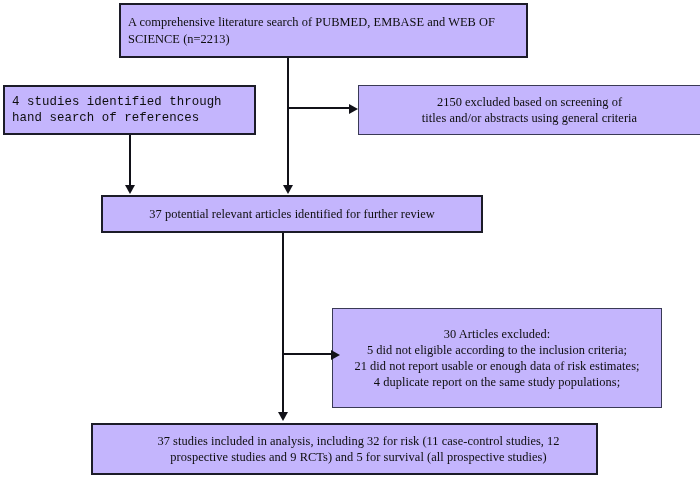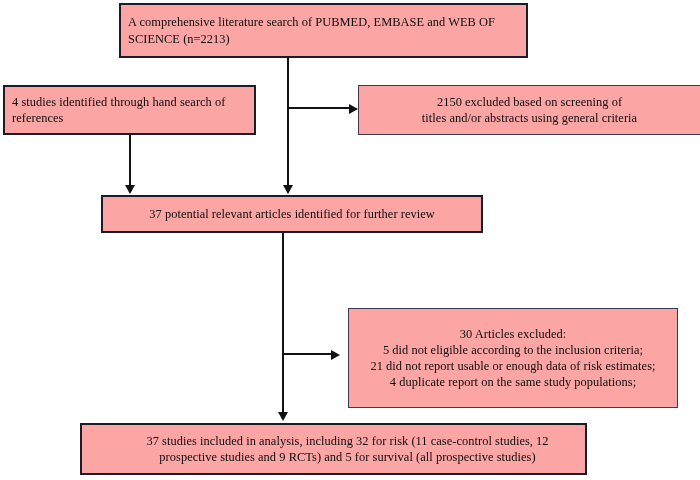--- a/index.html
+++ b/index.html
@@ -11,21 +11,21 @@
     position: relative;
     width: 700px;
     height: 480px;
     background: #ffffff;
     overflow: hidden;
     font-family: "Liberation Serif", "DejaVu Serif", serif;
   }
   .flow-box {
     position: absolute;
     box-sizing: border-box;
-    background: #fca5a5;
+    background: #c4b5fd;
     border: 2px solid #1c1c28;
     display: flex;
     align-items: center;
     color: #0d0d0d;
     line-height: 1.30;
   }
   .flow-box .txt {
     display: block;
     width: 100%;
     padding: 0 7px;
@@ -63,41 +63,41 @@
 </style>
 </head>
 <body>
 
 <div id="canvas">
 
   <div class="flow-box align-left" style="left:119px; top:3px; width:409px; height:55px;">
     <span class="txt">A comprehensive literature search of PUBMED, EMBASE and WEB OF SCIENCE (n=2213)</span>
   </div>
 
-  <div class="flow-box align-left" style="left:3px; top:85px; width:253px; height:50px;">
+  <div class="flow-box align-left" style="left:3px; top:85px; width:253px; height:50px;font-family:Liberation Mono, monospace;">
     <span class="txt">4 studies identified through hand search of references</span>
   </div>
 
   <div class="flow-box align-center thin-navy" style="left:358px; top:85px; width:343px; height:50px;">
     <span class="txt">2150 excluded based on screening of
 titles and/or abstracts using general criteria</span>
   </div>
 
   <div class="flow-box align-center" style="left:101px; top:195px; width:382px; height:38px;">
     <span class="txt">37 potential relevant articles identified for further review</span>
   </div>
 
-  <div class="flow-box align-center thin-navy" style="left:348px; top:308px; width:330px; height:100px;">
+  <div class="flow-box align-center thin-navy" style="left:332px; top:308px; width:330px; height:100px;">
     <span class="txt">30 Articles excluded:
 5 did not eligible according to the inclusion criteria;
 21 did not report usable or enough data of risk estimates;
 4 duplicate report on the same study populations;</span>
   </div>
 
-  <div class="flow-box align-center" style="left:80px; top:423px; width:507px; height:52px;padding-left:28px;">
+  <div class="flow-box align-center" style="left:91px; top:423px; width:507px; height:52px;padding-left:28px;">
     <span class="txt">37 studies included in analysis, including 32 for risk (11 case-control studies, 12 prospective studies and 9 RCTs) and 5 for survival (all prospective studies)</span>
   </div>
 
   <div class="vline" style="left:287px; top:58px; height:128px;"></div>
   <div class="arrow-down" style="left:283px; top:185px;"></div>
 
   <div class="hline" style="left:287px; top:107px; width:62px;"></div>
   <div class="arrow-right" style="left:349px; top:104px;"></div>
 
   <div class="vline" style="left:129px; top:135px; height:51px;"></div>

